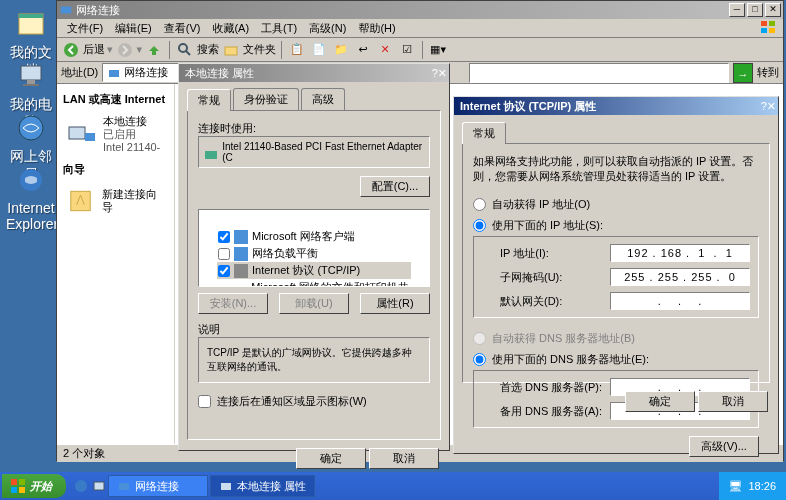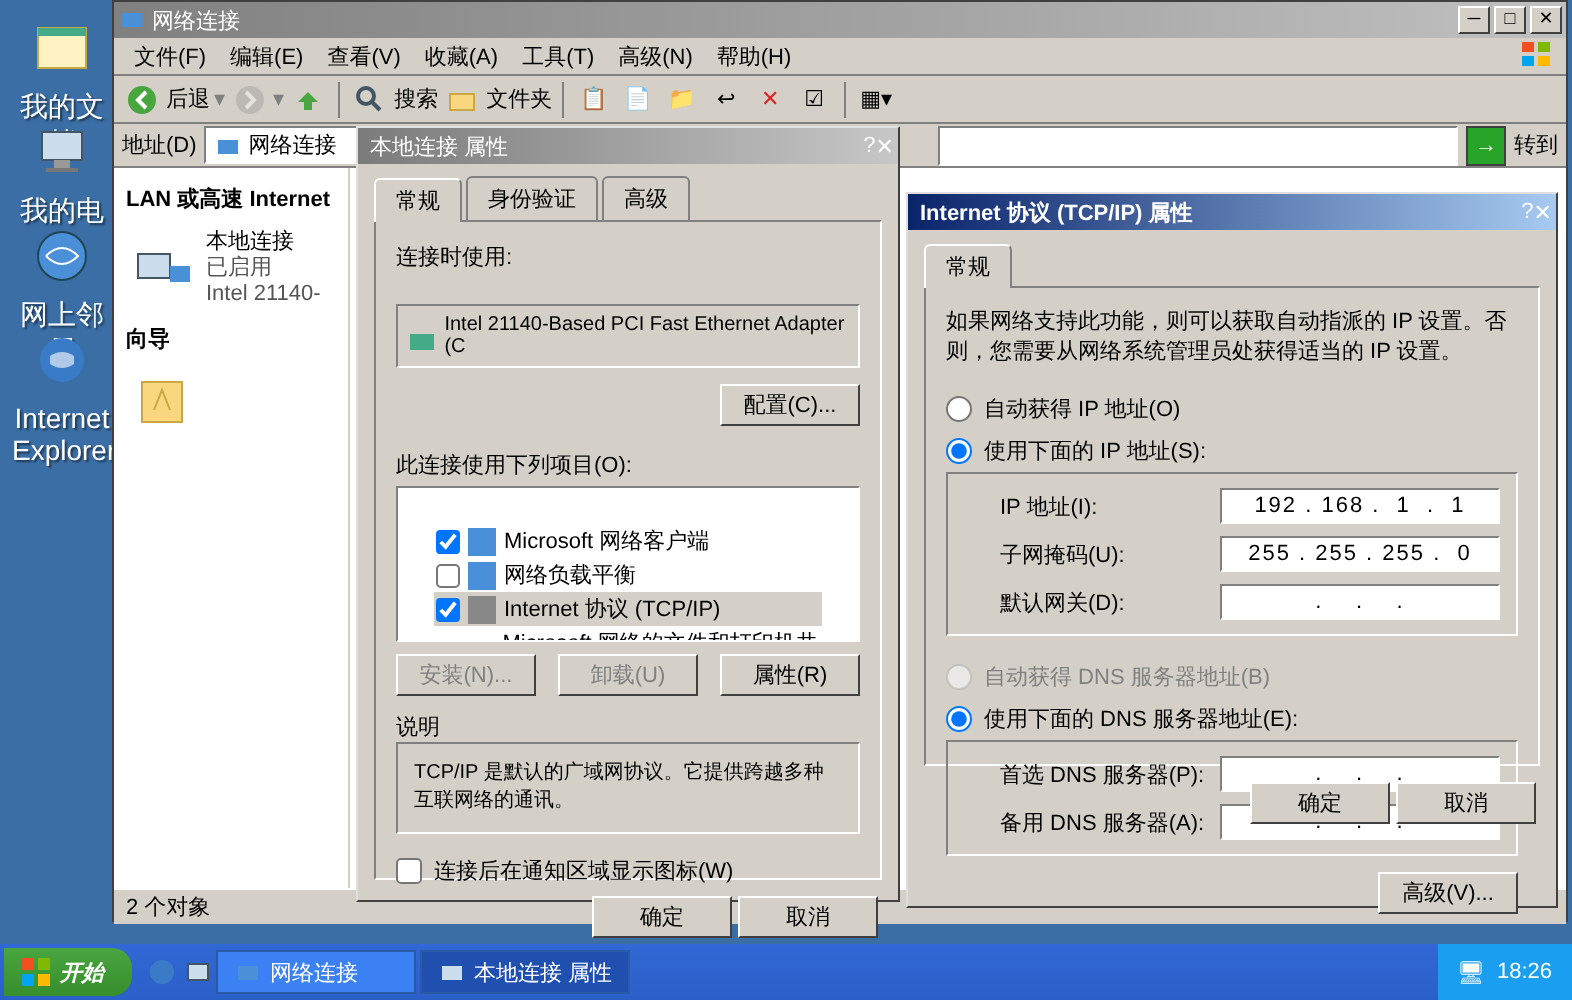--- a/index.html
+++ b/index.html
@@ -195,49 +195,49 @@
           <div style="color:#555">已启用</div>
           <div style="color:#555">Intel 21140-</div>
         </div>
       </div>
       <div class="hdr">向导</div>
       <div class="conn-item">
         <svg class="cicon" viewBox="0 0 32 32">
             <rect x="6" y="6" width="20" height="20" fill="#f9d77e" stroke="#c9a741"></rect>
             <path d="M12 20 L16 10 L20 20" stroke="#c9a741" fill="none"></path>
           </svg>
+        <div class="ctext">新建连接向导</div>
       </div>
     </div>
   </div>
   <div class="statusbar">
     <span>2 个对象</span>
   </div>
 </div>
 
 <div class="dialog" style="left:178px;top:63px;width:272px;height:388px">
   <div class="dlg-titlebar inactive">
     <span class="ttext" style="flex:1;padding-left:4px">本地连接 属性</span>
     <div class="tbtn">?</div>
     <div class="tbtn">✕</div>
   </div>
   <div class="tabs">
     <div class="tab active">常规</div>
     <div class="tab">身份验证</div>
     <div class="tab">高级</div>
   </div>
   <div class="tabpanel" style="height:330px">
-    <div style="margin-bottom:16px">连接时使用:</div>
+    <div style="margin-bottom:0">连接时使用:</div>
     <div class="groupbox" style="padding:4px;display:flex;align-items:flex-end;gap:4px">
       <svg width="16" height="16">
           <rect x="2" y="4" width="12" height="8" fill="#4a8"></rect>
         </svg>
       <span style="font-size:10px">Intel 21140-Based PCI Fast Ethernet Adapter (C</span>
     </div>
     <div style="text-align:right;margin-bottom:12px"><button class="btn">配置(C)...</button></div>
-    <div style="margin-bottom:3px">此连接使用下列项目(O):</div>
     <div class="listbox">
       <div class="li">
           <input type="checkbox" checked="" style="">
           <svg width="14" height="14">
             <rect width="14" height="14" fill="#4a90d9"></rect>
           </svg>
           <span>Microsoft 网络客户端</span>
         </div>
       <div class="li">
           <input type="checkbox" style="">

